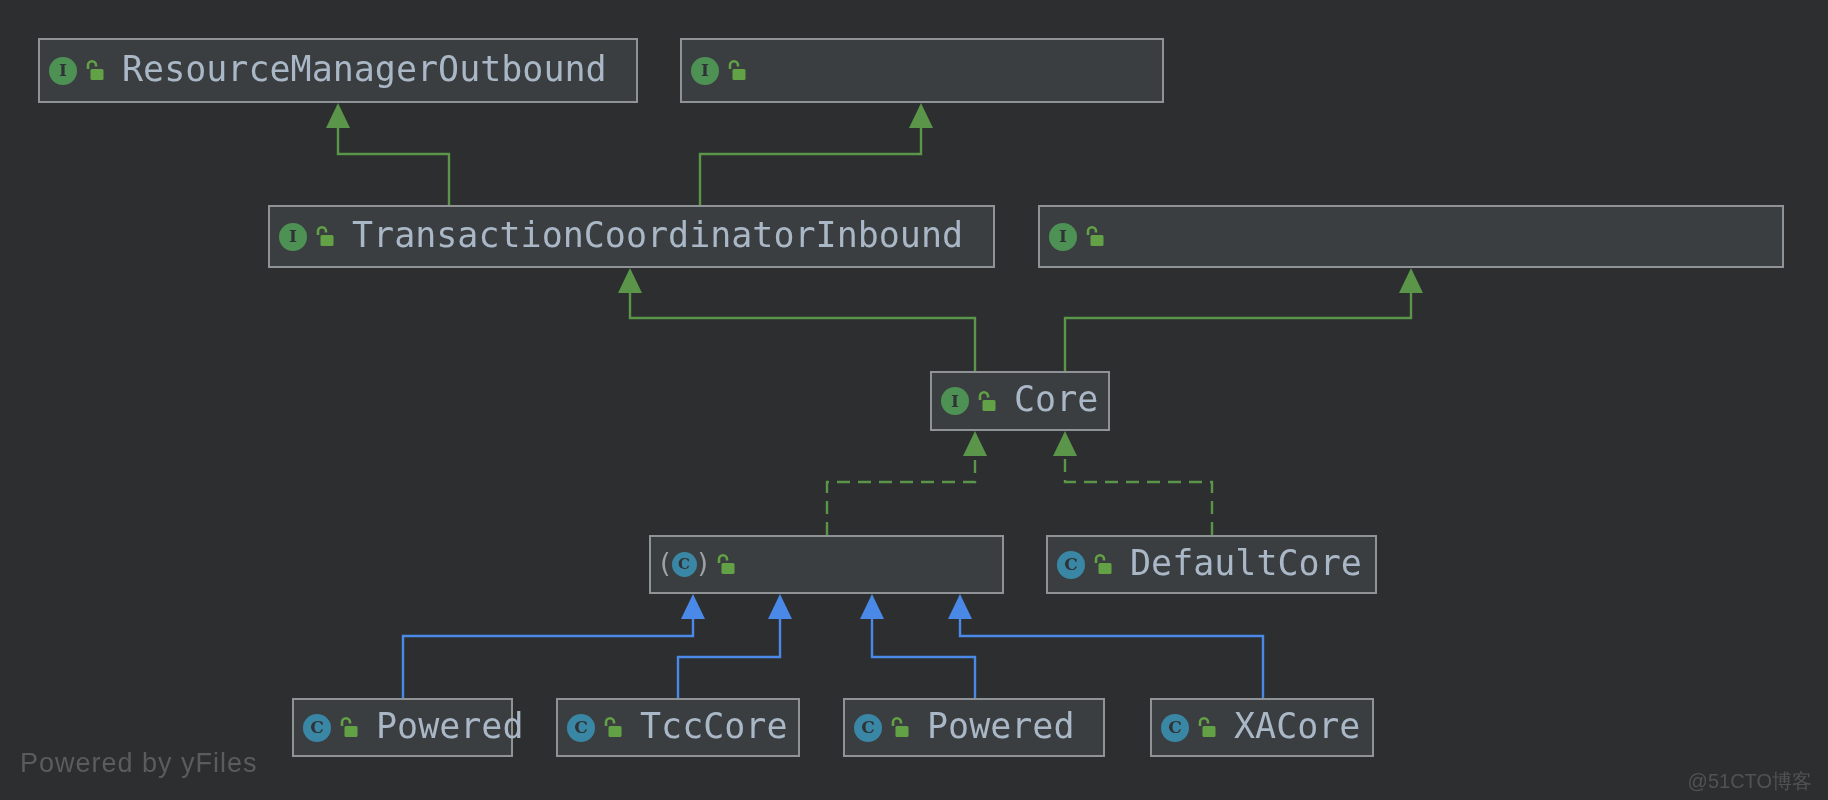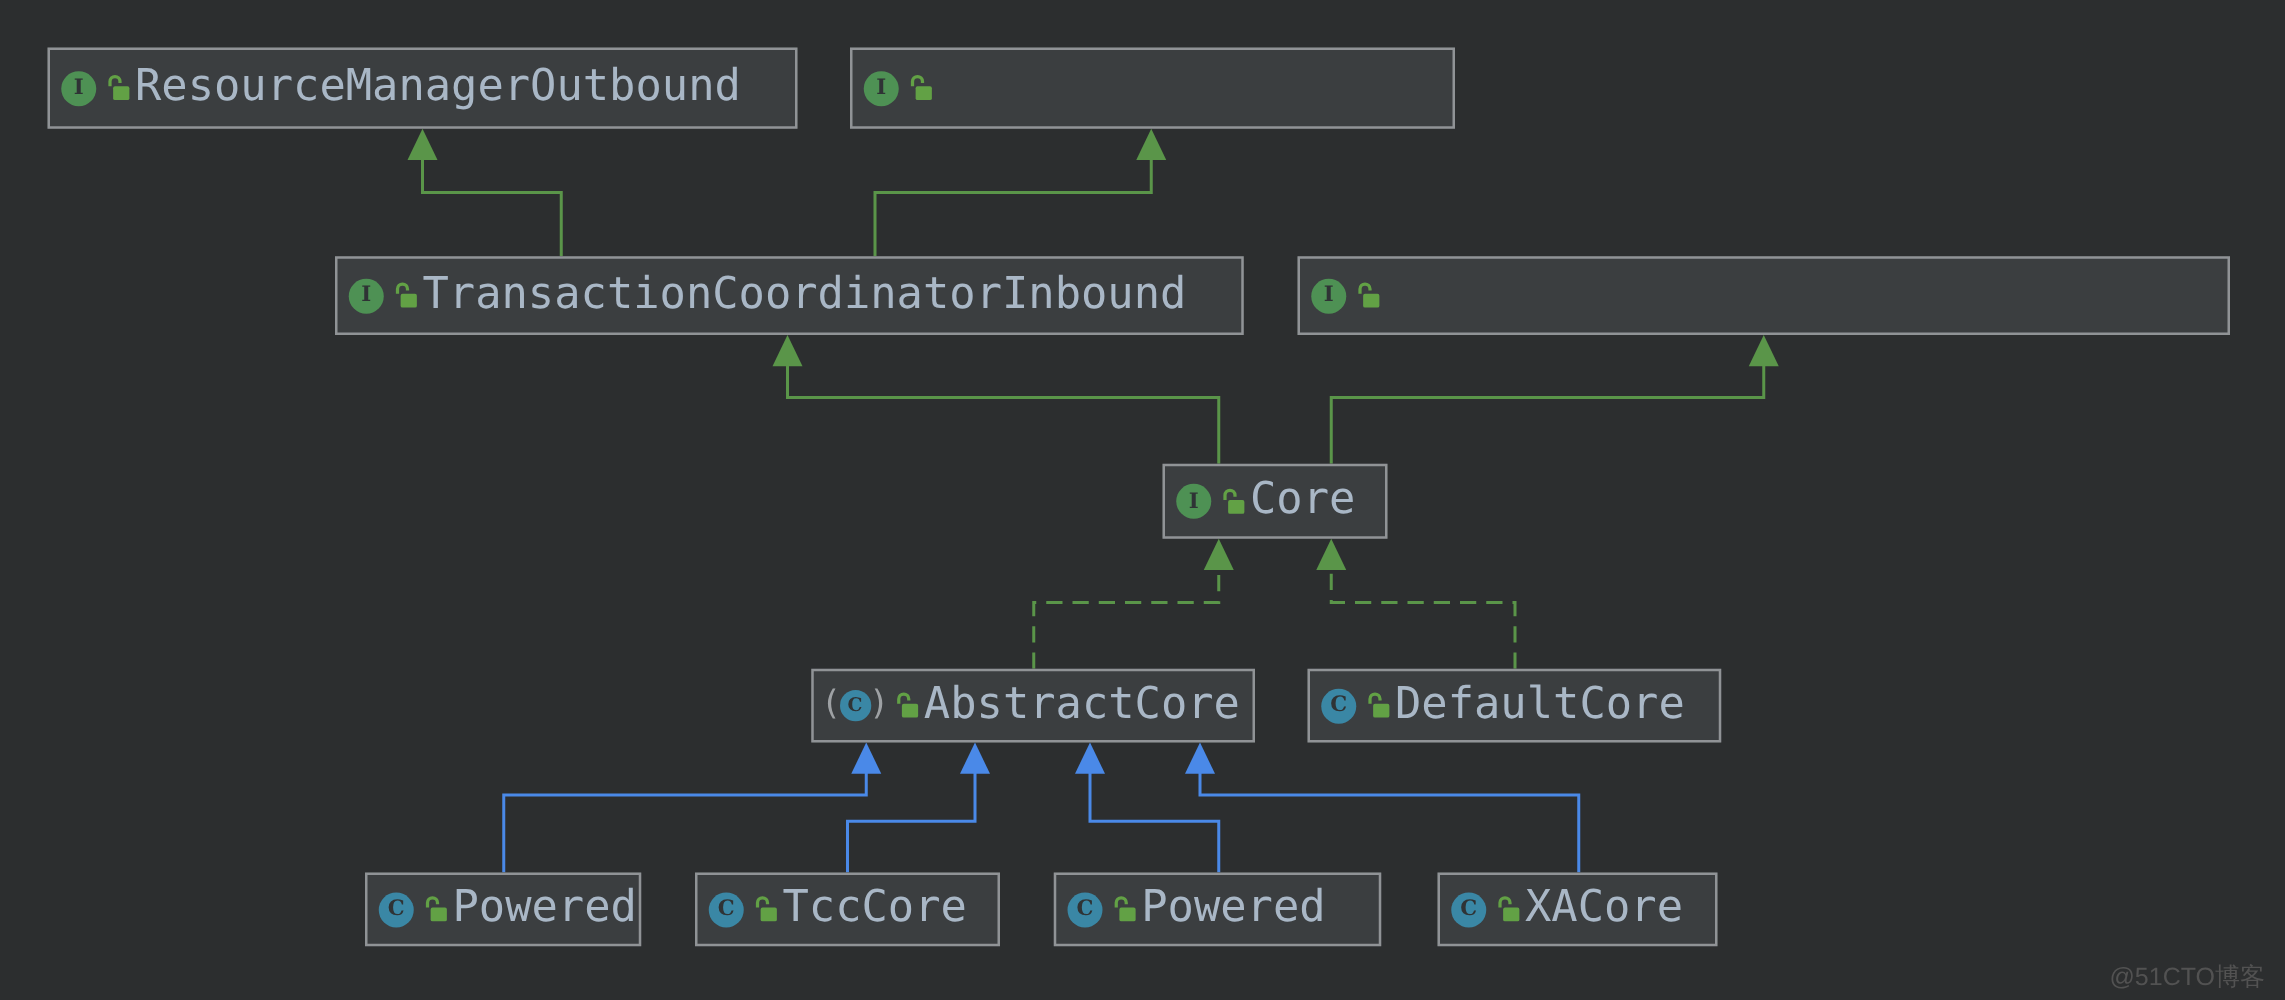--- a/index.html
+++ b/index.html
@@ -42,21 +42,21 @@
     display:flex;
     align-items:center;
     padding-left:9px;
     cursor:default;
   }
   .node .label{
     color:var(--node-text);
     font-size:35px;
     line-height:1;
     white-space:nowrap;
-    margin-left:3px;
+    margin-left:17px;
     padding-bottom:3px;
   }
   .icon-circle{
     width:28px;height:28px;
     border-radius:50%;
     display:flex;align-items:center;justify-content:center;
     flex:none;
   }
   .icon-circle.interface{background:var(--interface-icon);}
   .icon-circle.class{background:var(--class-icon);}
@@ -208,21 +208,20 @@
       <span class="paren">(</span>
       <span class="icon-circle class">
           <span>C</span>
         </span>
       <span class="paren">)</span>
     </span>
     <svg class="lock-icon" width="21" height="23" viewBox="0 0 21 23">
         <path d="M4 10 V6.2 a4 4 0 0 1 8 0 V7.4" fill="none" stroke="var(--lock)" stroke-width="2.6"></path>
         <rect x="6.5" y="10" width="13" height="11" rx="1.5" fill="var(--lock)"></rect>
       </svg>
-    <span class="label">AbstractCore</span>
   </div>
 
   <div class="node" style="left:1046px;top:535px;width:331px;height:59px;">
     <span class="icon-circle class">
         <span>C</span>
       </span>
     <svg class="lock-icon" width="21" height="23" viewBox="0 0 21 23">
         <path d="M4 10 V6.2 a4 4 0 0 1 8 0 V7.4" fill="none" stroke="var(--lock)" stroke-width="2.6"></path>
         <rect x="6.5" y="10" width="13" height="11" rx="1.5" fill="var(--lock)"></rect>
       </svg>
@@ -266,15 +265,16 @@
     <span class="icon-circle class">
         <span>C</span>
       </span>
     <svg class="lock-icon" width="21" height="23" viewBox="0 0 21 23">
         <path d="M4 10 V6.2 a4 4 0 0 1 8 0 V7.4" fill="none" stroke="var(--lock)" stroke-width="2.6"></path>
         <rect x="6.5" y="10" width="13" height="11" rx="1.5" fill="var(--lock)"></rect>
       </svg>
     <span class="label">XACore</span>
   </div>
 
+  <div class="powered">Powered by yFiles</div>
   <div class="watermark">@51CTO博客</div>
 
 </div>
 
 </body></html>

